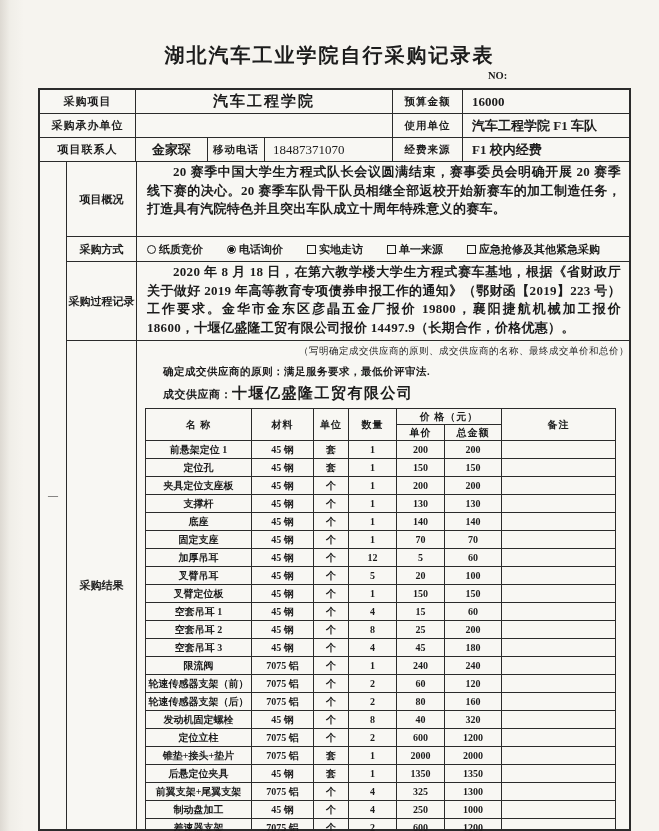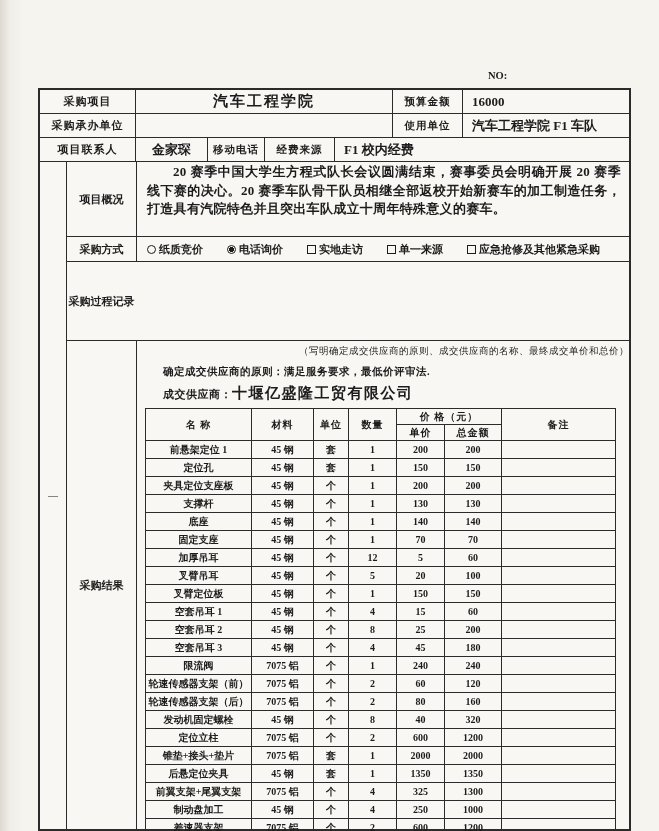--- a/index.html
+++ b/index.html
@@ -69,20 +69,21 @@
   table.items td{height:17px;}
   th.remark-h{text-align:right;padding-right:22px;font-weight:normal;margin-top:20px;}
   col.c-name{width:106px;} col.c-mat{width:62px;} col.c-unit{width:35px;}
   col.c-qty{width:48px;} col.c-up{width:48px;} col.c-tot{width:57px;} col.c-rem{width:114px;}
 </style>
 </head>
 <body>
 
 <div class="page">
 
+  <div class="title">湖北汽车工业学院自行采购记录表</div>
   <div class="no-line">NO:</div>
 
   <div class="form">
 
     <div class="frow h23">
       <div class="cell lab">采购项目</div>
       <div class="cell val-main">汽车工程学院</div>
       <div class="cell lab2">预算金额</div>
       <div class="cell val-r">16000</div>
     </div>
@@ -91,20 +92,21 @@
       <div class="cell lab">采购承办单位</div>
       <div class="cell val-main"></div>
       <div class="cell lab2">使用单位</div>
       <div class="cell val-r">汽车工程学院 F1 车队</div>
     </div>
 
     <div class="frow h23">
       <div class="cell lab">项目联系人</div>
       <div class="cell w72">金家琛</div>
       <div class="cell w57">移动电话</div>
+      <div class="cell w128">18487371070</div>
       <div class="cell lab2">经费来源</div>
       <div class="cell val-r">F1 校内经费</div>
     </div>
 
     <div class="lower">
       <div class="narrow">—</div>
       <div class="stack">
 
         <div class="srow h74">
           <div class="slab">项目概况</div>
@@ -136,20 +138,23 @@
                 <span class="opt">
     <span class="marker square"></span>
     <span class="opt-label">应急抢修及其他紧急采购</span>
   </span>
               </div>
           </div>
         </div>
 
         <div class="srow h78">
           <div class="slab">采购过程记录</div>
+          <div class="scontent">
+            <div class="para">2020 年 8 月 18 日，在第六教学楼大学生方程式赛车基地，根据《省财政厅关于做好 2019 年高等教育专项债券申报工作的通知》（鄂财函【2019】223 号）工作要求。金华市金东区彦晶五金厂报价 19800，襄阳捷航机械加工报价 18600，十堰亿盛隆工贸有限公司报价 14497.9（长期合作，价格优惠）。</div>
+          </div>
         </div>
 
         <div class="srow h488">
           <div class="slab">采购结果</div>
           <div class="scontent">
             <div class="hint">（写明确定成交供应商的原则、成交供应商的名称、最终成交单价和总价）</div>
             <div class="principle">确定成交供应商的原则：满足服务要求，最低价评审法.</div>
             <div class="supplier">
               <span class="s-lab">成交供应商：</span>
               <span class="s-name">十堰亿盛隆工贸有限公司</span>

